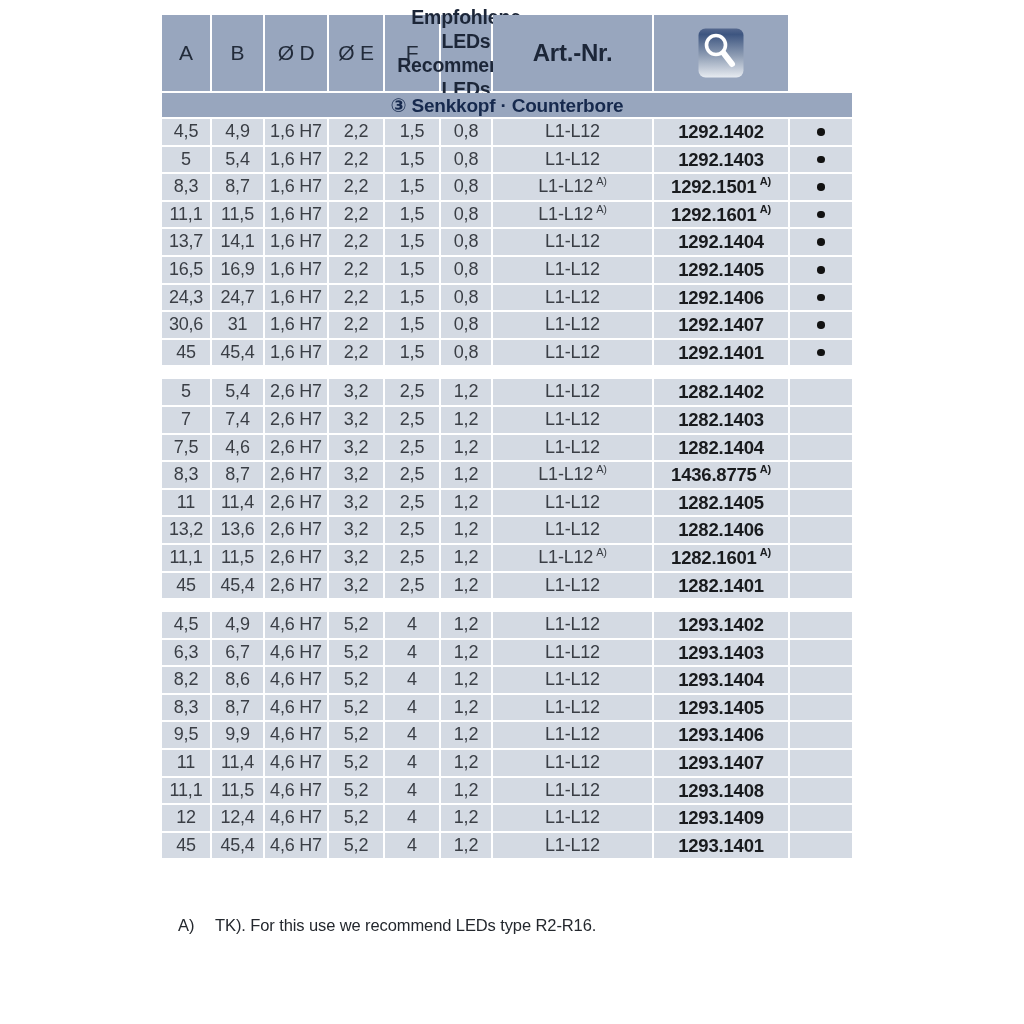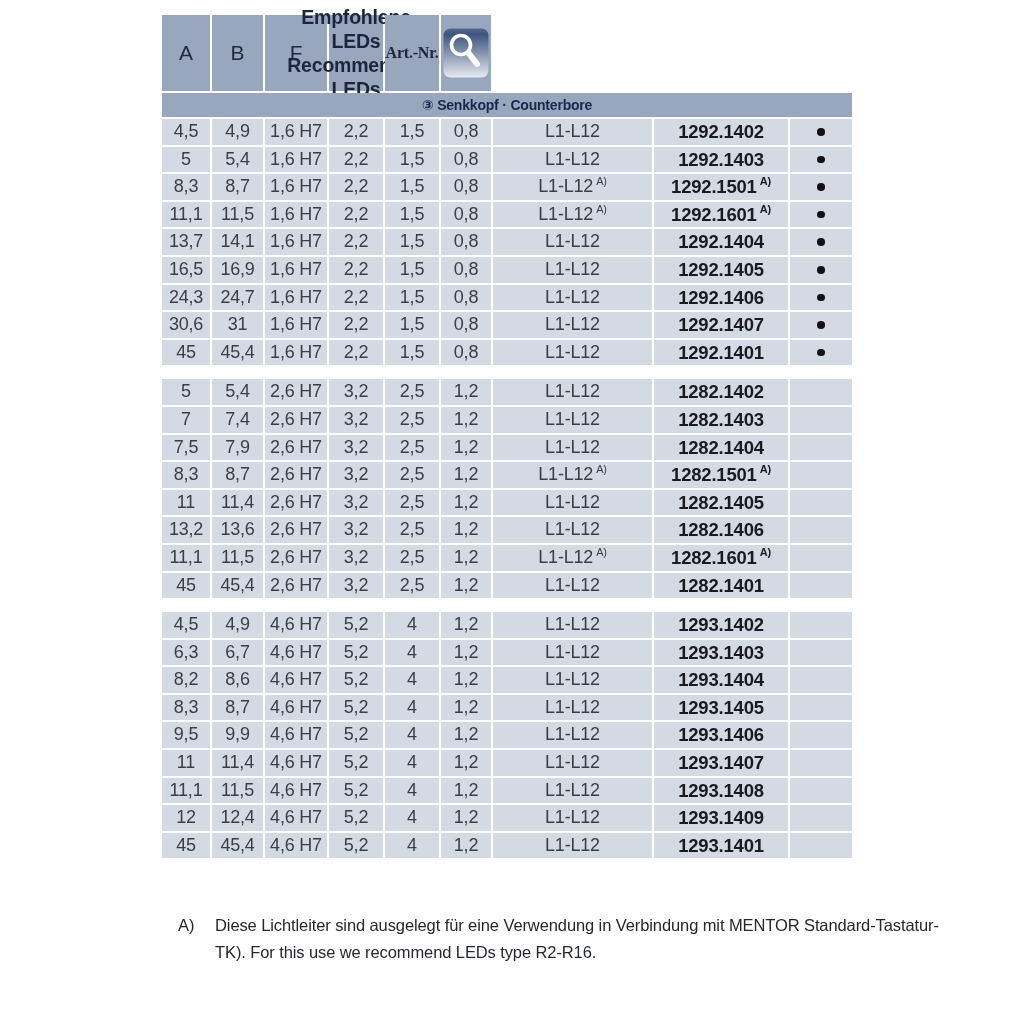--- a/index.html
+++ b/index.html
@@ -4,23 +4,23 @@
 <style>
   html,body{margin:0;padding:0;background:#ffffff;}
   .page{position:relative;width:1024px;height:1024px;background:#ffffff;overflow:hidden;
         font-family:"Liberation Sans","DejaVu Sans",sans-serif;letter-spacing:-0.2px;}
   .grid{position:absolute;left:162px;top:15px;display:grid;
         grid-template-columns:48px 51px 62px 54px 54px 50px 159px 134px 62px;
         gap:2px;background:#ffffff;}
   .hcell{height:76px;background:#98a6be;display:flex;align-items:center;justify-content:center;
          color:#222b3a;font-size:21px;font-weight:400;text-align:center;}
   .hcell.multiline{white-space:pre-line;font-size:19.5px;font-weight:700;line-height:24px;color:#1c2638;}
-  .hcell.bold{font-weight:700;font-size:16px;color:#1c2638;font-family:Liberation Serif, serif;}
+  .hcell.bold{font-weight:700;font-size:24px;color:#1c2638;}
   .shead{grid-column:1/-1;height:24px;background:#98a6be;display:flex;align-items:center;justify-content:center;
-         color:#16294d;font-size:14px;font-weight:700;}
+         color:#16294d;font-size:19px;font-weight:700;}
   .trow{display:contents;}
   .bcell{height:25.6px;background:#d4dae3;display:flex;align-items:center;justify-content:center;
          color:#3a3e45;font-size:18px;line-height:25.6px;}
   .bcell.art{font-weight:700;color:#191b1e;font-size:18.5px;text-align:right;}
   .bcell sup{font-size:11px;line-height:0;position:relative;top:-6px;margin-left:3px;font-weight:400;color:#3a3e45;}
   .bcell.art sup{font-weight:700;color:#191b1e;}
   .spacer{grid-column:1/-1;height:10px;background:#ffffff;}
   .dot{width:7.5px;height:7.5px;border-radius:50%;background:#121212;display:block;}
   .mag-wrap{width:46px;height:50px;}
   .footnote{position:absolute;left:178px;top:912px;display:flex;color:#24282e;
@@ -29,20 +29,22 @@
   .fn-lines div{white-space:nowrap;}
 </style>
 </head>
 <body>
 
 <div class="page">
   <div class="grid" id="grid">
 
     <div class="hcell">A</div>
     <div class="hcell">B</div>
+    <div class="hcell">Ø D</div>
+    <div class="hcell">Ø E</div>
     <div class="hcell">F</div>
     <div class="hcell multiline">Empfohlene
 LEDs
 Recommended
 LEDs</div>
     <div class="hcell bold">Art.-Nr.</div>
     <div class="hcell">
       <span class="mag-wrap">
         <svg width="46" height="50" viewBox="0 0 46 50">
           <defs>
@@ -268,21 +270,21 @@
         </div><div class="bcell">
           <span>1,2</span>
         </div><div class="bcell">
           <span>L1-L12</span>
         </div><div class="bcell art">
           <span>1282.1403</span>
         </div><div class="bcell"></div></div>
       <div class="trow"><div class="bcell">
           <span>7,5</span>
         </div><div class="bcell">
-          <span>7,9</span>
+          <span>4,6</span>
         </div><div class="bcell">
           <span>2,6 H7</span>
         </div><div class="bcell">
           <span>3,2</span>
         </div><div class="bcell">
           <span>2,5</span>
         </div><div class="bcell">
           <span>1,2</span>
         </div><div class="bcell">
           <span>L1-L12</span>
@@ -298,21 +300,21 @@
         </div><div class="bcell">
           <span>3,2</span>
         </div><div class="bcell">
           <span>2,5</span>
         </div><div class="bcell">
           <span>1,2</span>
         </div><div class="bcell">
           <span>L1-L12</span>
           <sup>A)</sup>
         </div><div class="bcell art">
-          <span>1282.1501</span>
+          <span>1436.8775</span>
           <sup>A)</sup>
         </div><div class="bcell"></div></div>
       <div class="trow"><div class="bcell">
           <span>11</span>
         </div><div class="bcell">
           <span>11,4</span>
         </div><div class="bcell">
           <span>2,6 H7</span>
         </div><div class="bcell">
           <span>3,2</span>
@@ -530,17 +532,16 @@
         </div><div class="bcell">
           <span>L1-L12</span>
         </div><div class="bcell art">
           <span>1293.1401</span>
         </div><div class="bcell"></div></div>
     </div>
 
   <div class="footnote">
     <span class="fn-marker">A)</span>
     <div class="fn-lines">
-      <div>Diese Lichtleiter sind ausgelegt für eine Verwendung in Verbindung mit MENTOR Standard-Tastatur-</div>
       <div>TK). For this use we recommend LEDs type R2-R16.</div>
     </div>
   </div>
 </div>
 
 </body></html>

